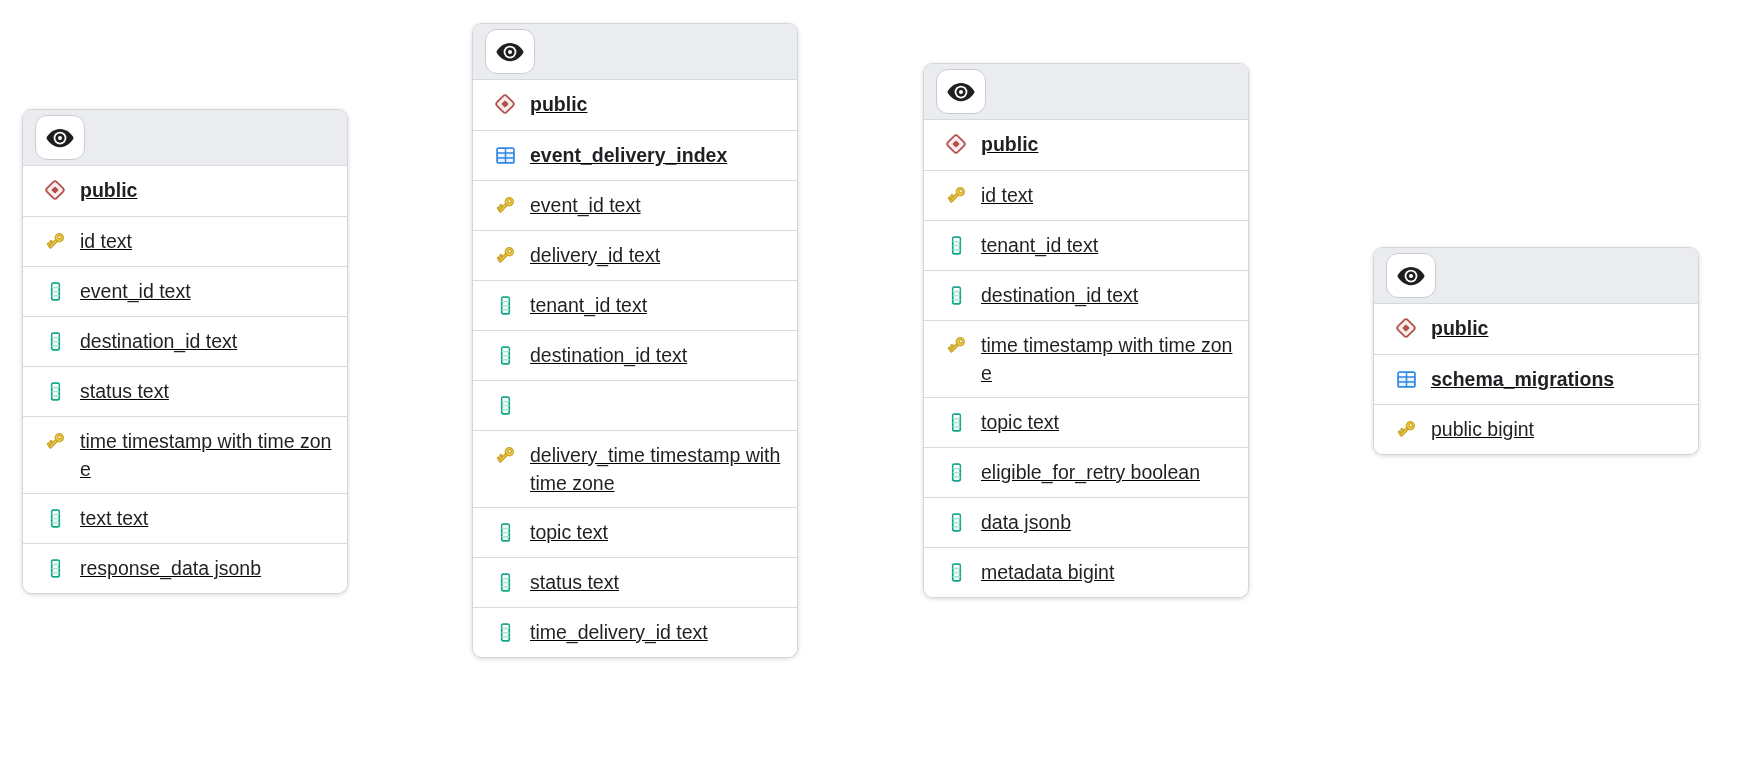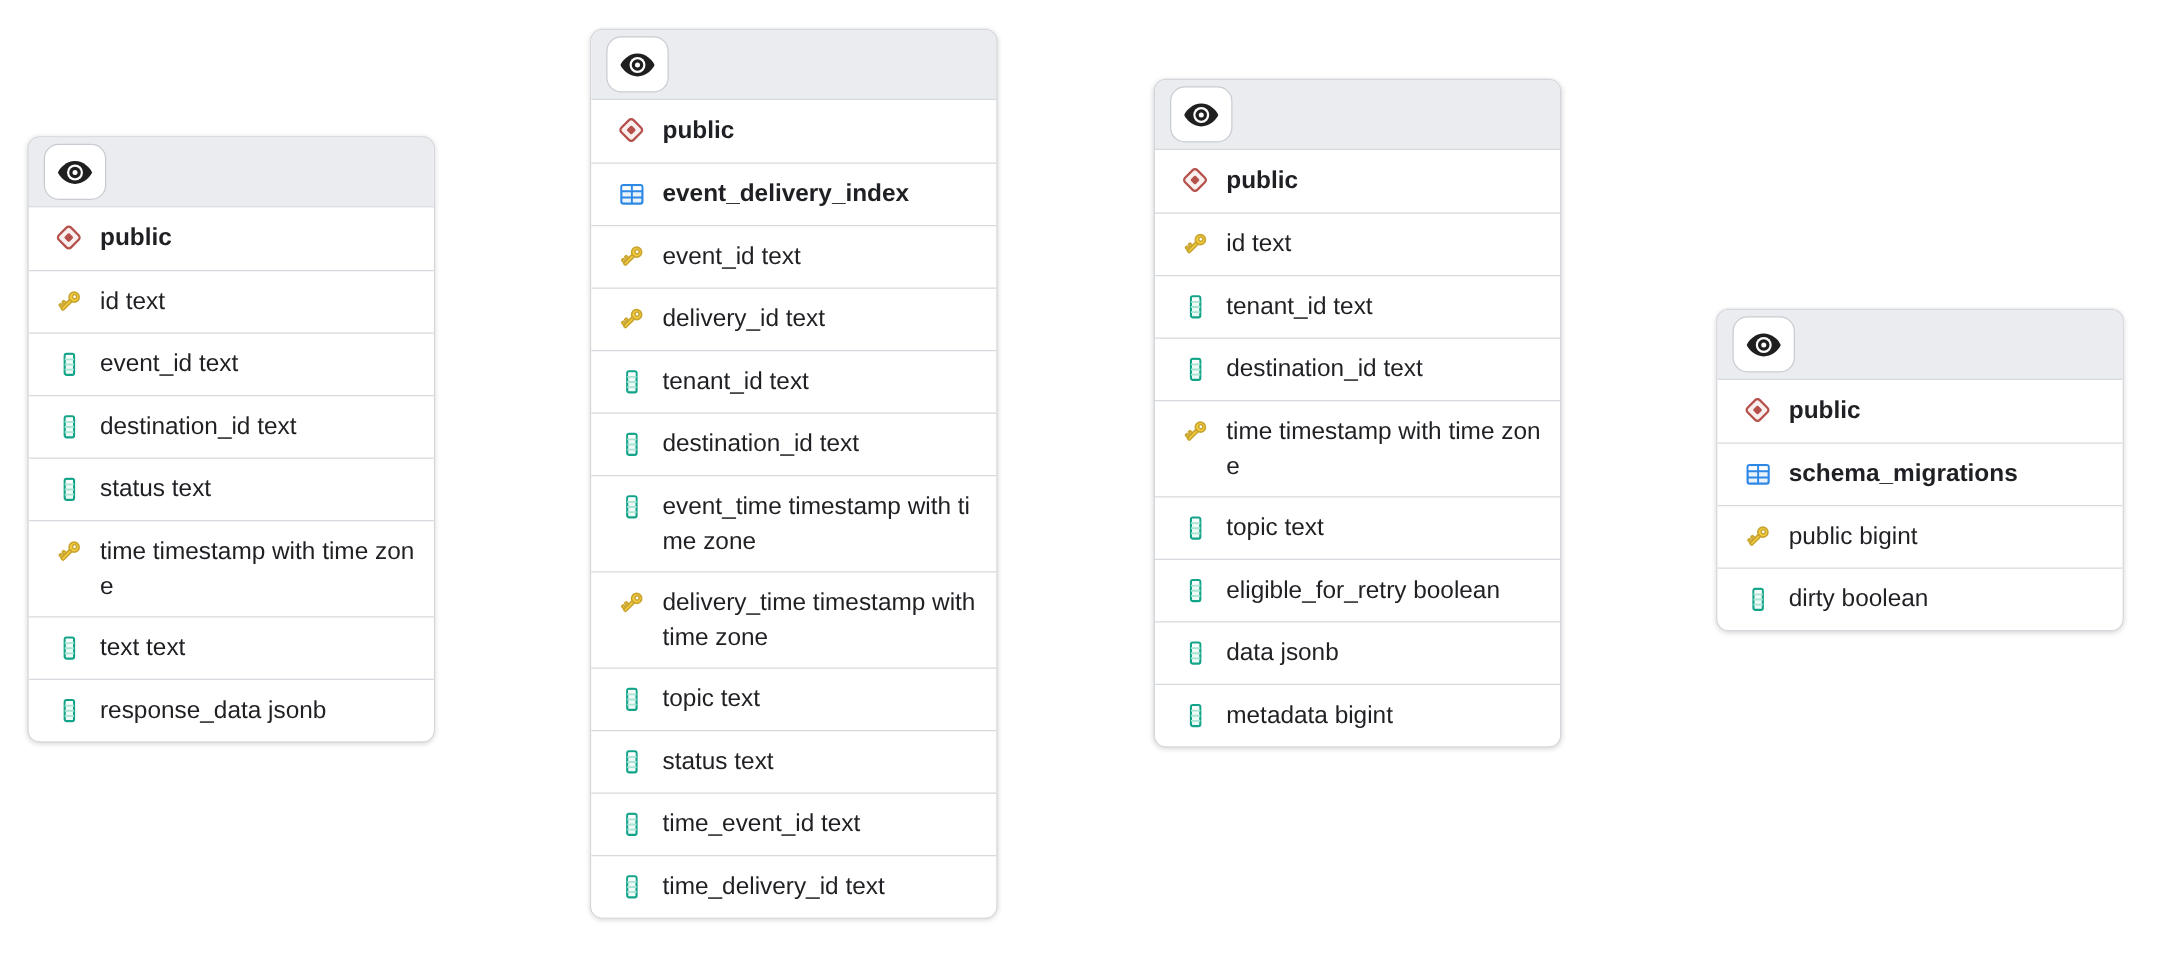--- a/index.html
+++ b/index.html
@@ -37,20 +37,21 @@
     display:flex;align-items:center;justify-content:center;
     padding:0;cursor:pointer;
   }
   .row{
     display:flex;
     align-items:flex-start;
     padding:10px 14px 10px 20px;
     min-height:50px;
     box-sizing:border-box;
     background:#ffffff;
+    text-decoration:underline;
   }
   .row + .row{border-top:1px solid var(--row-border);}
   .ic{
     width:24px;height:28px;
     display:flex;align-items:center;justify-content:center;
     flex:0 0 auto;
     margin-right:13px;
   }
   .ic svg{display:block;}
   .lbl{
@@ -252,21 +253,20 @@
        <span class="lbl">destination_id text</span>
      </div>
       <div class="row">
        <span class="ic">
           <svg width="23" height="23" viewBox="0 0 24 24">
       <rect x="8.1" y="3.2" width="7.8" height="17.6" rx="1.6" fill="#effbf7" stroke="#12a489" stroke-width="1.8"></rect>
       <rect x="9" y="4.1" width="6" height="3.3" fill="#ffffff"></rect>
       <path d="M8.1 7.8h7.8M8.1 12.1h7.8M8.1 16.4h7.8" stroke="#a8e3d4" stroke-width="1.5" fill="none"></path>
     </svg>
         </span>
-       <span class="lbl">event_time timestamp with time zone</span>
      </div>
       <div class="row">
        <span class="ic">
           <svg width="23" height="23" viewBox="0 0 24 24">
       <g transform="rotate(45 12 12)" stroke="#c9a52f" stroke-width="1.4" fill="#f4ce3f" stroke-linejoin="round">
         <circle cx="12" cy="6.4" r="4.2"></circle>
         <rect x="10.7" y="10.4" width="2.6" height="10.4" rx="0.8"></rect>
         <rect x="7.8" y="14.5" width="2.9" height="2" rx="0.6"></rect>
         <rect x="7.8" y="18.1" width="2.9" height="2" rx="0.6"></rect>
         <circle cx="12" cy="5.9" r="1.7" fill="#ffffff" stroke-width="1.2"></circle>
@@ -287,30 +287,20 @@
      </div>
       <div class="row">
        <span class="ic">
           <svg width="23" height="23" viewBox="0 0 24 24">
       <rect x="8.1" y="3.2" width="7.8" height="17.6" rx="1.6" fill="#effbf7" stroke="#12a489" stroke-width="1.8"></rect>
       <rect x="9" y="4.1" width="6" height="3.3" fill="#ffffff"></rect>
       <path d="M8.1 7.8h7.8M8.1 12.1h7.8M8.1 16.4h7.8" stroke="#a8e3d4" stroke-width="1.5" fill="none"></path>
     </svg>
         </span>
        <span class="lbl">status text</span>
-     </div>
-      <div class="row">
-       <span class="ic">
-          <svg width="23" height="23" viewBox="0 0 24 24">
-      <rect x="8.1" y="3.2" width="7.8" height="17.6" rx="1.6" fill="#effbf7" stroke="#12a489" stroke-width="1.8"></rect>
-      <rect x="9" y="4.1" width="6" height="3.3" fill="#ffffff"></rect>
-      <path d="M8.1 7.8h7.8M8.1 12.1h7.8M8.1 16.4h7.8" stroke="#a8e3d4" stroke-width="1.5" fill="none"></path>
-    </svg>
-        </span>
-       <span class="lbl">time_event_id text</span>
      </div>
       <div class="row">
        <span class="ic">
           <svg width="23" height="23" viewBox="0 0 24 24">
       <rect x="8.1" y="3.2" width="7.8" height="17.6" rx="1.6" fill="#effbf7" stroke="#12a489" stroke-width="1.8"></rect>
       <rect x="9" y="4.1" width="6" height="3.3" fill="#ffffff"></rect>
       <path d="M8.1 7.8h7.8M8.1 12.1h7.8M8.1 16.4h7.8" stroke="#a8e3d4" stroke-width="1.5" fill="none"></path>
     </svg>
         </span>
        <span class="lbl">time_delivery_id text</span>
@@ -470,24 +460,14 @@
         <circle cx="12" cy="6.4" r="4.2"></circle>
         <rect x="10.7" y="10.4" width="2.6" height="10.4" rx="0.8"></rect>
         <rect x="7.8" y="14.5" width="2.9" height="2" rx="0.6"></rect>
         <rect x="7.8" y="18.1" width="2.9" height="2" rx="0.6"></rect>
         <circle cx="12" cy="5.9" r="1.7" fill="#ffffff" stroke-width="1.2"></circle>
       </g>
     </svg>
         </span>
        <span class="lbl">public bigint</span>
      </div>
-      <div class="row">
-       <span class="ic">
-          <svg width="23" height="23" viewBox="0 0 24 24">
-      <rect x="8.1" y="3.2" width="7.8" height="17.6" rx="1.6" fill="#effbf7" stroke="#12a489" stroke-width="1.8"></rect>
-      <rect x="9" y="4.1" width="6" height="3.3" fill="#ffffff"></rect>
-      <path d="M8.1 7.8h7.8M8.1 12.1h7.8M8.1 16.4h7.8" stroke="#a8e3d4" stroke-width="1.5" fill="none"></path>
-    </svg>
-        </span>
-       <span class="lbl">dirty boolean</span>
-     </div>
     </div>
   </div>
 
 </body></html>

